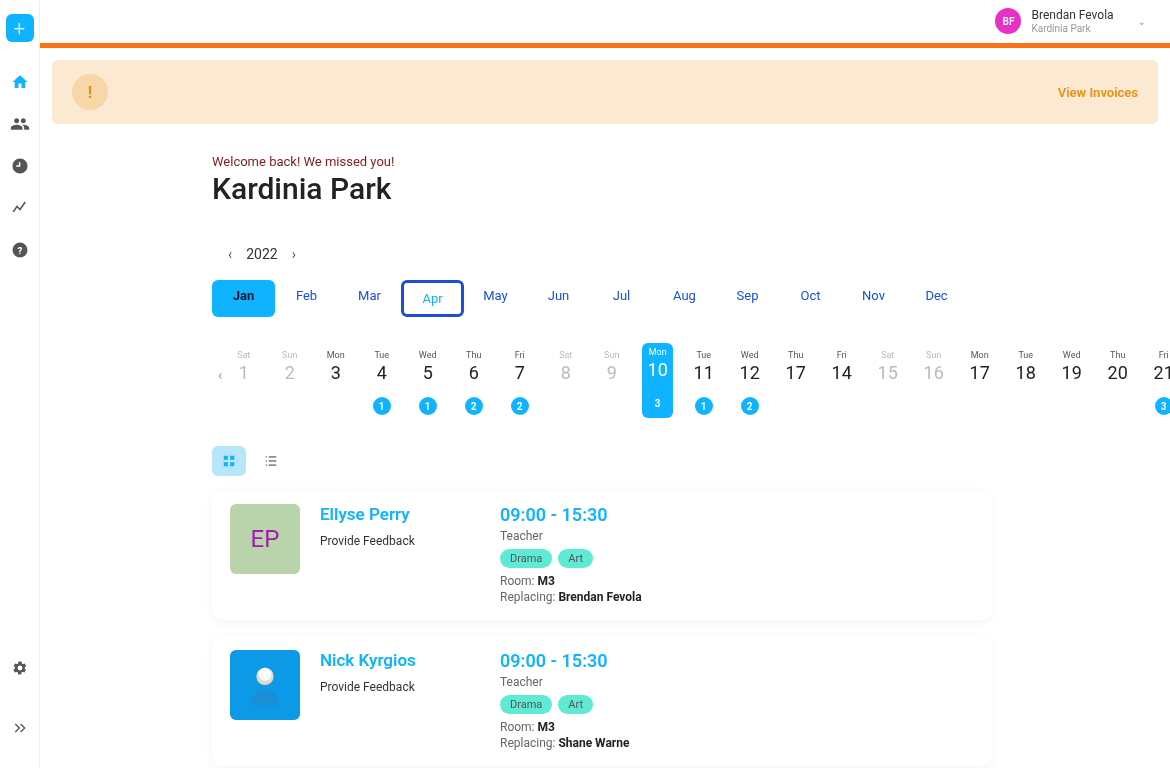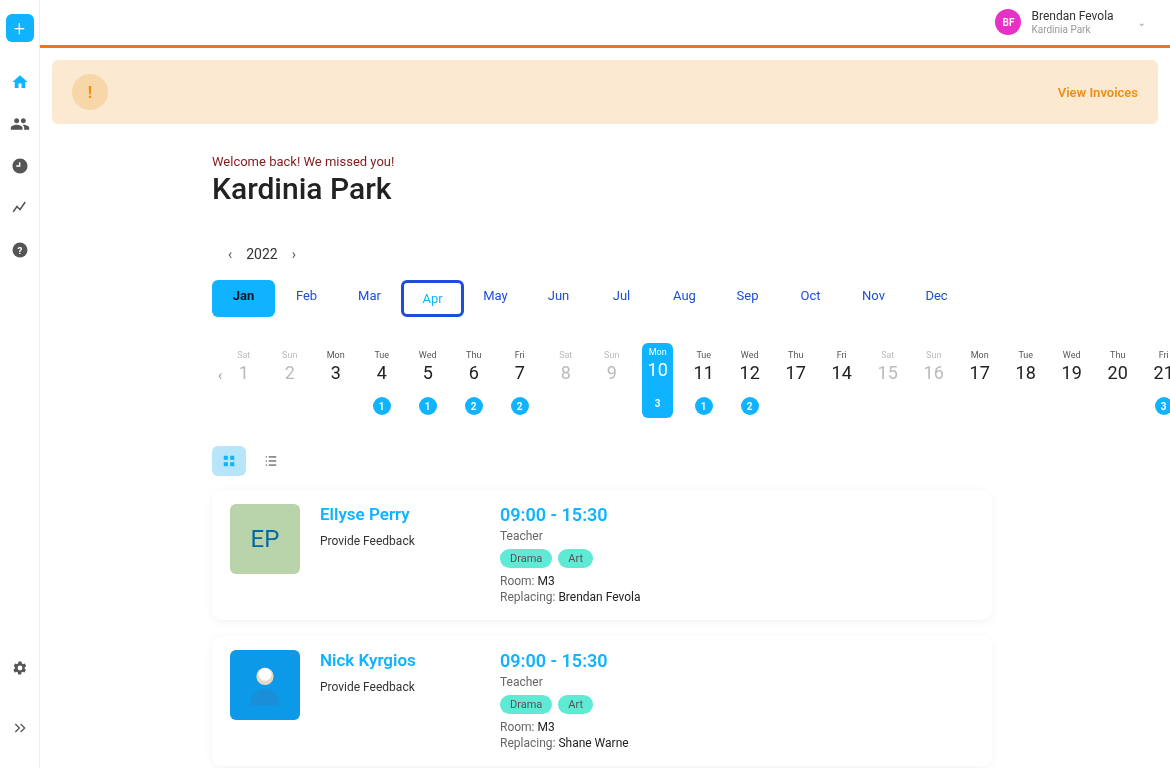--- a/index.html
+++ b/index.html
@@ -2,21 +2,21 @@
 <html><head>
 <meta charset="utf-8">
 <style>
 * { margin: 0; padding: 0; box-sizing: border-box; font-family: -apple-system, BlinkMacSystemFont, "Segoe UI", Roboto, sans-serif; }
 body { background: #fff; width: 1170px; height: 768px; overflow: hidden; position: relative; }
 .sidebar { position: fixed; left: 0; top: 0; width: 40px; height: 100%; background: #fff; border-right: 1px solid #eee; display: flex; flex-direction: column; align-items: center; padding-top: 14px; }
 .sidebar-add { width: 28px; height: 28px; background: #0fb3ff; border-radius: 6px; display: flex; align-items: center; justify-content: center; color: #fff; font-size: 20px; font-weight: 300; margin-bottom: 28px; cursor: pointer; }
 .sidebar-icon { width: 24px; height: 24px; display: flex; align-items: center; justify-content: center; margin-bottom: 18px; color: #555; cursor: pointer; }
 .sidebar-icon.active { color: #0fb3ff; }
 .sidebar-bottom { margin-top: auto; margin-bottom: 10px; display: flex; flex-direction: column; align-items: center; gap: 18px; }
-.top-bar { position: fixed; top: 0; left: 40px; right: 0; height: 48px; background: #fff; border-bottom: 3px solid #f97316; display: flex; align-items: center; justify-content: flex-end; padding: 0 24px; }
+.top-bar { position: fixed; top: 0; left: 40px; right: 0; height: 48px; background: #fff; border-bottom: 5px solid #f97316; display: flex; align-items: center; justify-content: flex-end; padding: 0 24px; }
 .user-chip { display: flex; align-items: center; gap: 10px; cursor: pointer; }
 .user-avatar { width: 26px; height: 26px; border-radius: 50%; background: #e531c5; color: #fff; display: flex; align-items: center; justify-content: center; font-size: 10px; font-weight: 600; }
 .user-info { display: flex; flex-direction: column; line-height: 1.2; }
 .user-name { font-size: 12px; color: #333; }
 .user-sub { font-size: 10px; color: #999; }
 .chevron-sm { margin-left: 14px; color: #999; font-size: 10px; }
 .content { position: absolute; left: 40px; top: 48px; right: 0; bottom: 0; overflow-y: auto; padding: 12px; }
 .banner { background: #fbe9d1; border-radius: 6px; padding: 14px 20px; display: flex; align-items: center; gap: 16px; margin-bottom: 30px; }
 .banner-icon { width: 36px; height: 36px; border-radius: 50%; background: #f7d7a8; color: #ee8f13; display: flex; align-items: center; justify-content: center; font-weight: 700; font-size: 16px; }
 .banner-text { color: #ee8f13; font-size: 13px; font-weight: 600; }
@@ -40,33 +40,33 @@
 .day-num { font-size: 18px; font-weight: 400; color: #222; }
 .day.wknd .day-abbr, .day.wknd .day-num { color: #bbb; }
 .day.sel { background: #0fb3ff; border-radius: 6px; padding-top: 4px; padding-bottom: 6px; margin-top: -4px; }
 .day.sel .day-abbr, .day.sel .day-num { color: #fff; }
 .day-badge { width: 18px; height: 18px; border-radius: 50%; background: #0fb3ff; color: #fff; font-size: 10px; font-weight: 600; display: inline-flex; align-items: center; justify-content: center; margin-top: 14px; }
 .view-toggle { display: flex; gap: 8px; margin: 28px 0 14px; }
 .vt-btn { width: 34px; height: 30px; border-radius: 6px; display: flex; align-items: center; justify-content: center; cursor: pointer; }
 .vt-btn.active { background: #b7e6fa; color: #0fb3ff; }
 .vt-btn.inactive { color: #555; }
 .card { background: #fff; border-radius: 10px; box-shadow: 0 2px 10px rgba(0,0,0,0.05); padding: 14px 18px; display: flex; gap: 20px; margin-bottom: 16px; }
-.card-avatar { width: 70px; height: 70px; border-radius: 6px; display: flex; align-items: center; justify-content: center; font-size: 24px; color: #0369a1; flex-shrink: 0; }
+.card-avatar { width: 70px; height: 70px; border-radius: 6px; display: flex; align-items: center; justify-content: center; font-size: 24px; color: #a21caf; flex-shrink: 0; }
 .card-avatar.ep { background: #b9d4aa; }
 .card-avatar.nk { background: #0b99e8; }
 .card-col1 { flex: 0 0 160px; }
 .card-name { color: #0fb3ff; font-size: 17px; font-weight: 600; margin-bottom: 10px; }
 .card-feedback { font-size: 12px; color: #333; cursor: pointer; }
 .card-col2 { flex: 1; }
 .card-time { color: #0fb3ff; font-size: 18px; font-weight: 600; margin-bottom: 4px; }
 .card-role { font-size: 12px; color: #666; margin-bottom: 6px; }
 .tags { display: flex; gap: 6px; margin-bottom: 6px; }
 .tag { background: #5eead4; color: #555; font-size: 11px; padding: 3px 10px; border-radius: 10px; }
 .card-meta { font-size: 12px; color: #666; margin-bottom: 2px; }
-.card-meta strong { color: #222; font-weight: 400; }
+.card-meta strong { color: #222; font-weight: 700; }
 .person-svg { width: 46px; height: 46px; }
 </style>
 </head>
 <body>
 
 <div class="sidebar">
   <div class="sidebar-add">+</div>
   <div class="sidebar-icon active">
       <svg width="18" height="18" viewBox="0 0 24 24" fill="currentColor">
         <path d="M10 20v-6h4v6h5v-8h3L12 3 2 12h3v8z"></path>

